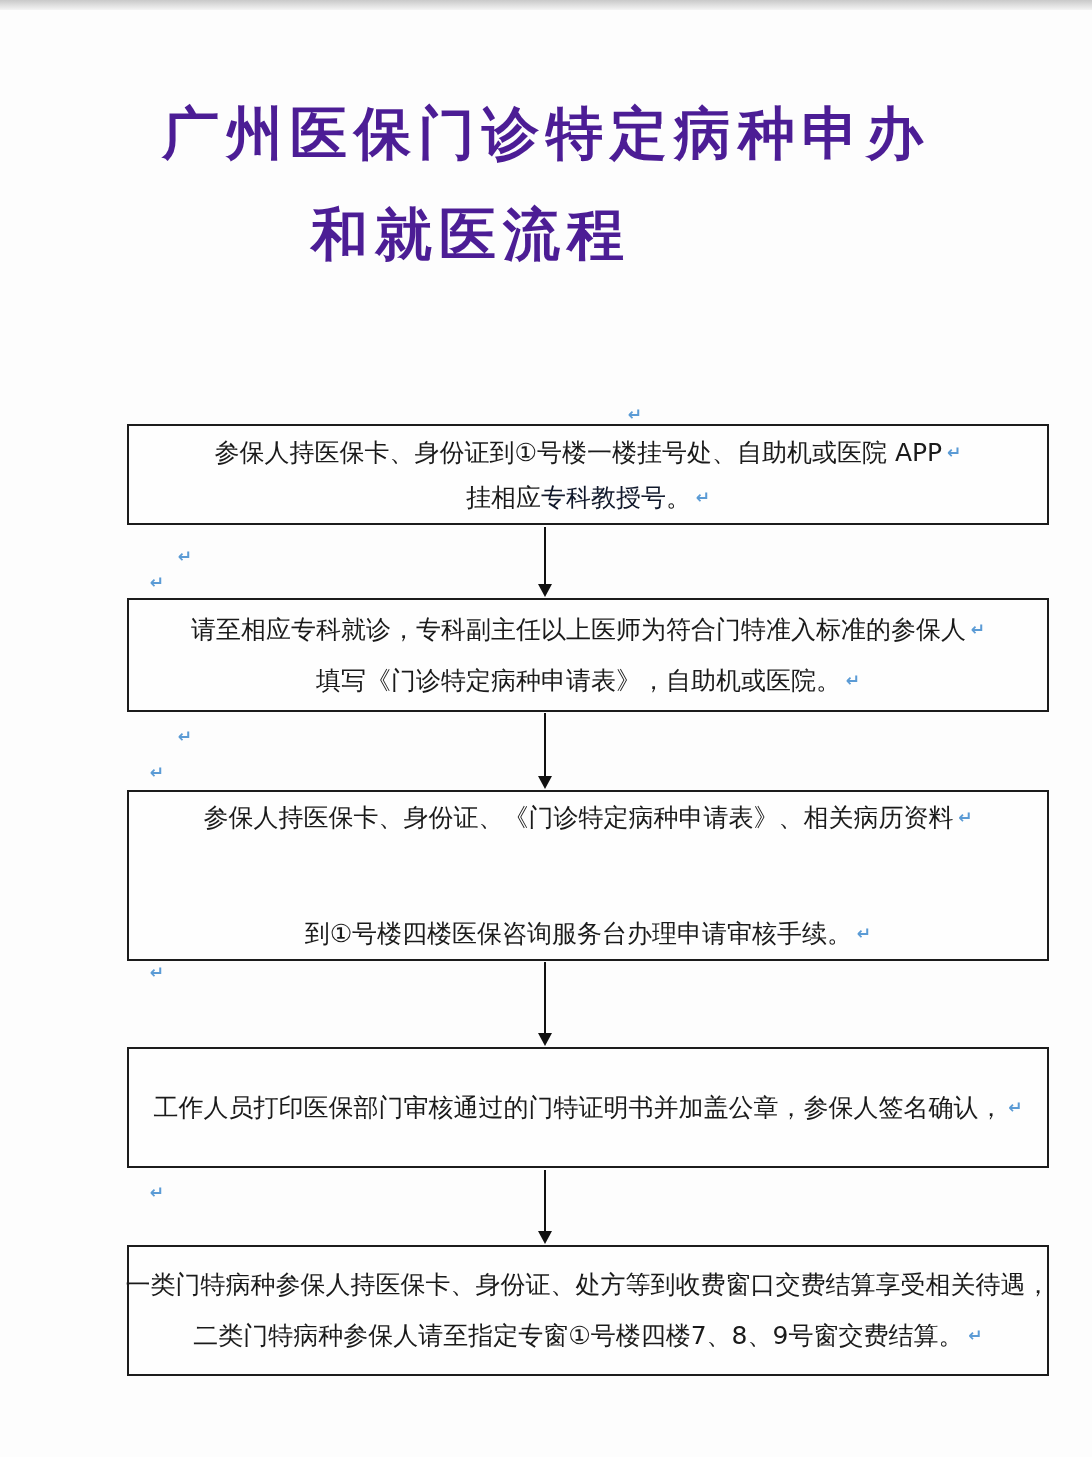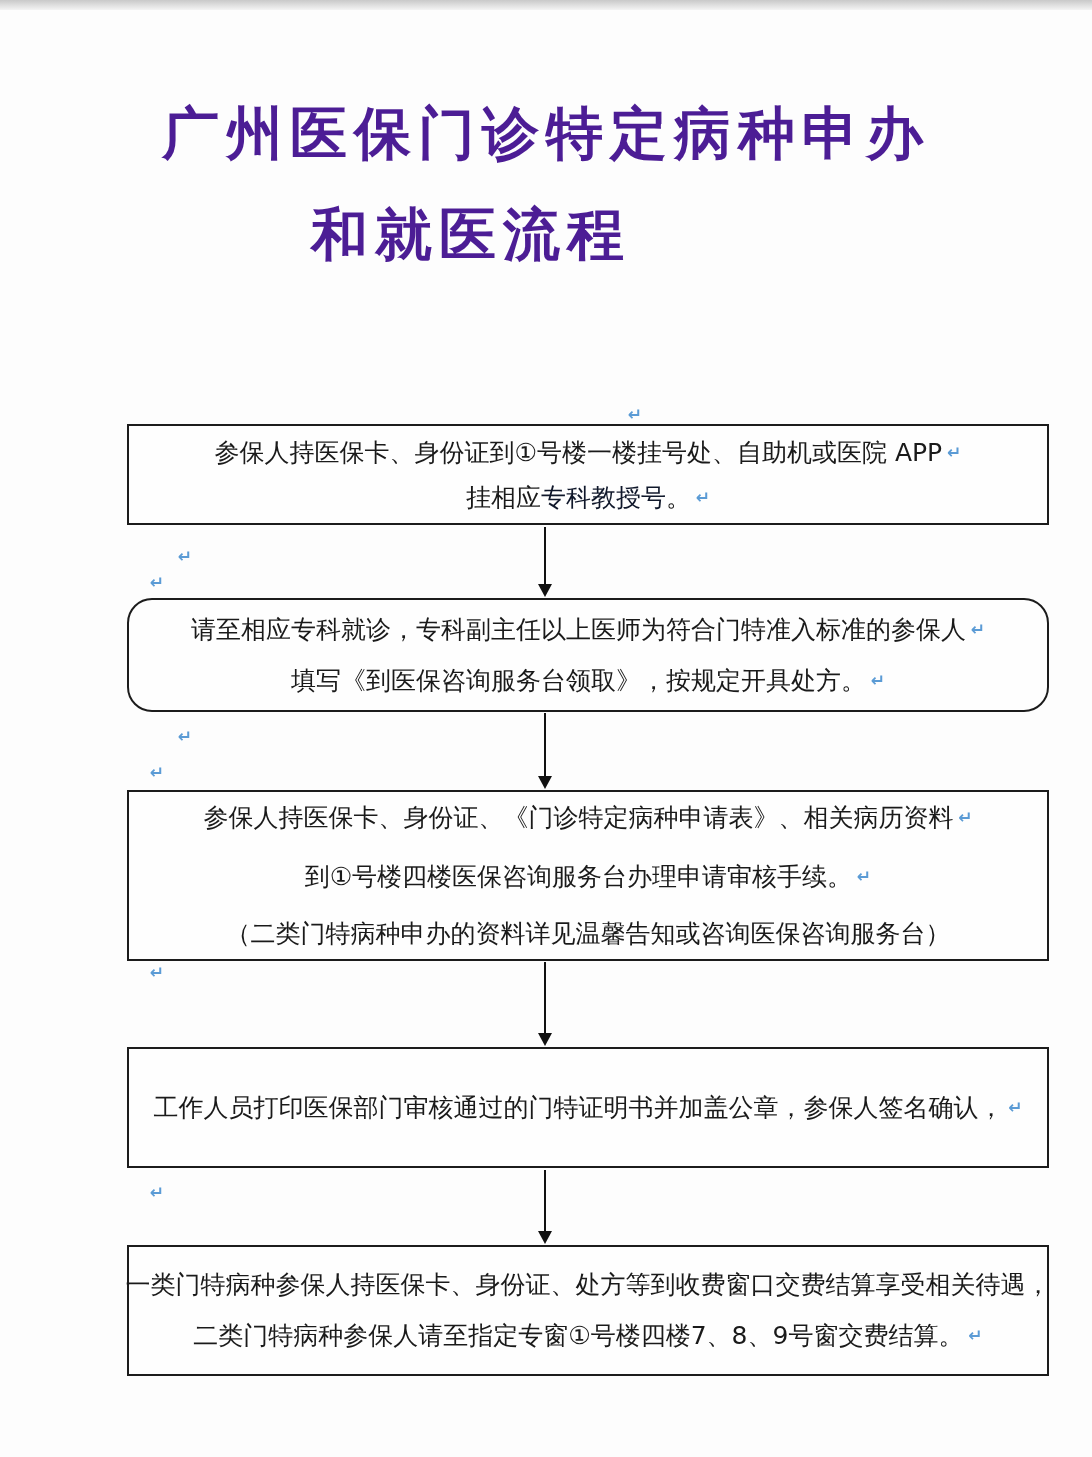--- a/index.html
+++ b/index.html
@@ -69,40 +69,37 @@
     <div class="line">
       <span>参保人持医保卡、身份证到①号楼一楼挂号处、自助机或医院 APP</span><span class="mark">↵</span>
     </div>
     <div class="line">
       <span>挂相应</span><span class="red">专科教授号</span><span>。</span><span class="mark">↵</span>
     </div>
   </div>
 
   <div class="arrow" style="top:527px; height:70px;"></div>
 
-  <div class="box" style="top:598px; height:114px;border-radius:25px;">
+  <div class="box" style="top:598px; height:114px;">
     <div class="line">
       <span>请至相应专科就诊，专科副主任以上医师为符合门特准入标准的参保人</span><span class="mark">↵</span>
     </div>
     <div class="line">
-      <span>填写《到医保咨询服务台领取》，按规定开具处方。</span><span class="mark">↵</span>
+      <span>填写《门诊特定病种申请表》，自助机或医院。</span><span class="mark">↵</span>
     </div>
   </div>
 
   <div class="arrow" style="top:713px; height:76px;"></div>
 
   <div class="box" style="top:790px; height:171px;justify-content:space-between;">
     <div class="line">
       <span>参保人持医保卡、身份证、《门诊特定病种申请表》、相关病历资料</span><span class="mark">↵</span>
     </div>
     <div class="line">
       <span>到①号楼四楼医保咨询服务台办理申请审核手续。</span><span class="mark">↵</span>
-    </div>
-    <div class="line">
-      <span>（二类门特病种申办的资料详见温馨告知或咨询医保咨询服务台）</span>
     </div>
   </div>
 
   <div class="arrow" style="top:962px; height:84px;"></div>
 
   <div class="box" style="top:1047px; height:121px;text-align:right;">
     <div class="line">
       <span>工作人员打印医保部门审核通过的门特证明书并加盖公章，参保人签名确认，</span><span class="mark">↵</span>
     </div>
   </div>

